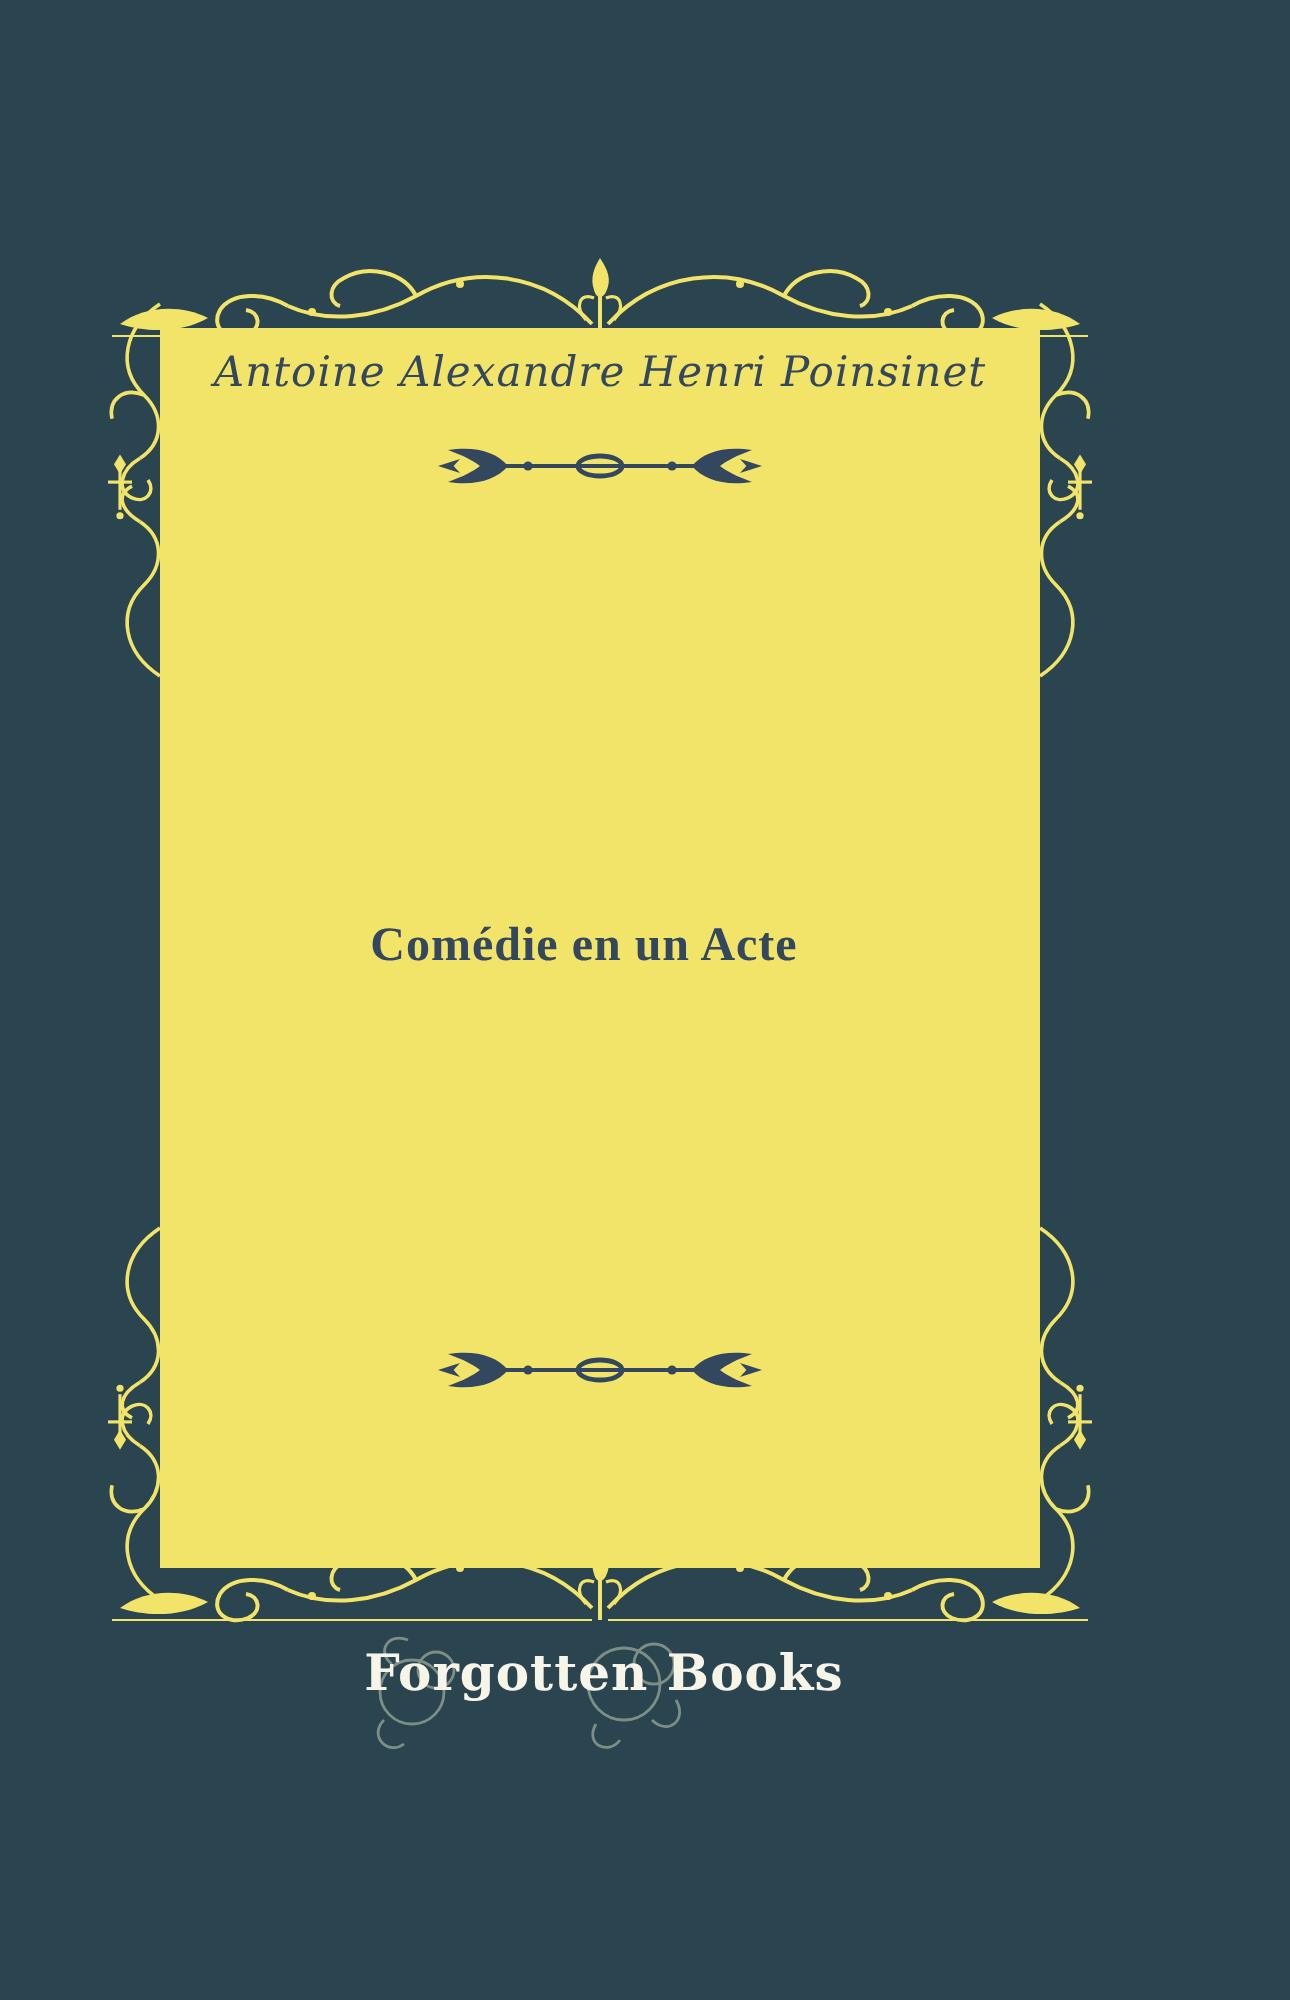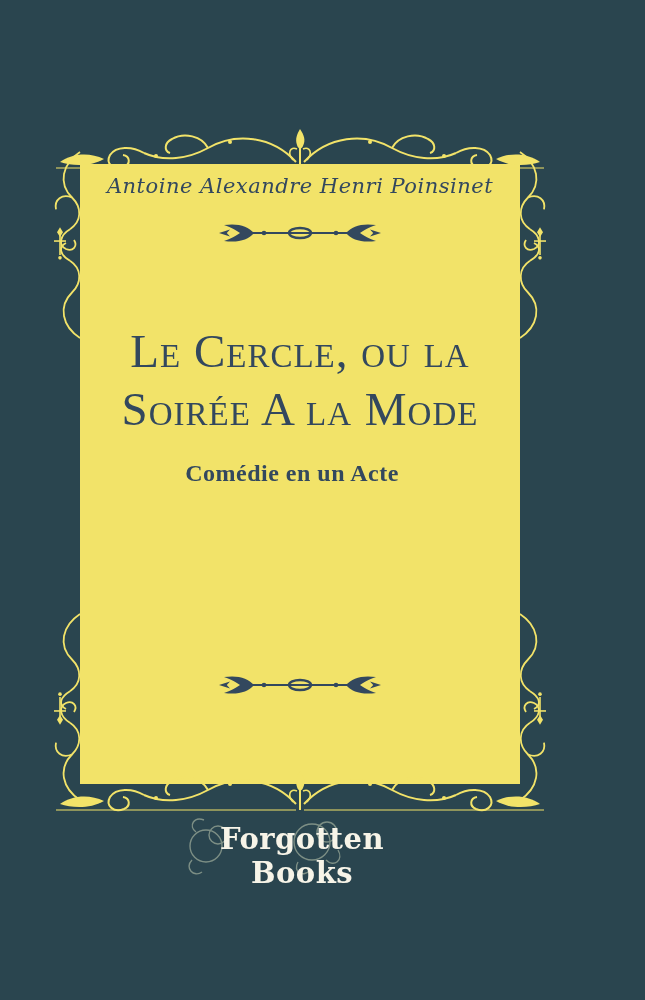--- a/index.html
+++ b/index.html
@@ -30,21 +30,21 @@
   .band.top{top:126px;}
   .band.bottom{top:768px;}
   .side{position:absolute;width:32px;height:190px;}
   .side.tl{left:50px;top:150px;}
   .side.tr{left:518px;top:150px;transform:scaleX(-1);}
   .side.bl{left:50px;top:612px;transform:scaleY(-1);}
   .side.br{left:518px;top:612px;transform:scale(-1,-1);}
   .publisher{position:absolute;left:180px;top:806px;width:244px;height:76px;}
   .publisher svg{position:absolute;left:0;top:0;}
   .publisher .name{position:absolute;left:0;top:16px;width:244px;text-align:center;
-         font-family:"DejaVu Serif",serif;font-weight:700;font-size:29px;
+         font-family:"DejaVu Serif",serif;font-weight:700;font-size:25px;
          color:var(--logo-text);letter-spacing:.5px;}
 </style>
 </head>
 <body>
 
 <div class="stage">
 
   <div class="panel"></div>
 
   <svg class="band top" viewBox="0 0 496 46">
@@ -156,24 +156,20 @@
     <g stroke="var(--ink)" fill="var(--ink)">
       <line x1="30" y1="11" x2="134" y2="11" stroke-width="2"></line>
       <ellipse cx="82" cy="11" rx="11" ry="5" fill="none" stroke-width="2.4"></ellipse>
       <circle cx="46" cy="11" r="2.3" stroke="none"></circle>
       <circle cx="118" cy="11" r="2.3" stroke="none"></circle>
     </g>
     <use href="#arrowEnd1"></use>
     <use href="#arrowEnd1" transform="translate(164,0) scale(-1,1)"></use>
   </svg>
 
-  <div class="title">
-    <div>Le Cercle, ou la</div>
-    <div>Soirée A la Mode</div>
-  </div>
 
   <div class="subtitle">Comédie en un Acte</div>
 
   <svg class="divider d2" viewBox="0 0 164 22">
     <defs>
       <g id="arrowEnd2" stroke="var(--ink)" fill="var(--ink)">
         <path d="M36,11 C30,4 20,1 6,3 C14,6 18,8 22,11 C18,14 14,16 6,19 C20,21 30,18 36,11 Z" stroke="none"></path>
         <path d="M1,11 l11,-3.5 -3.2,3.5 3.2,3.5 Z" stroke="none"></path>
       </g>
     </defs>

